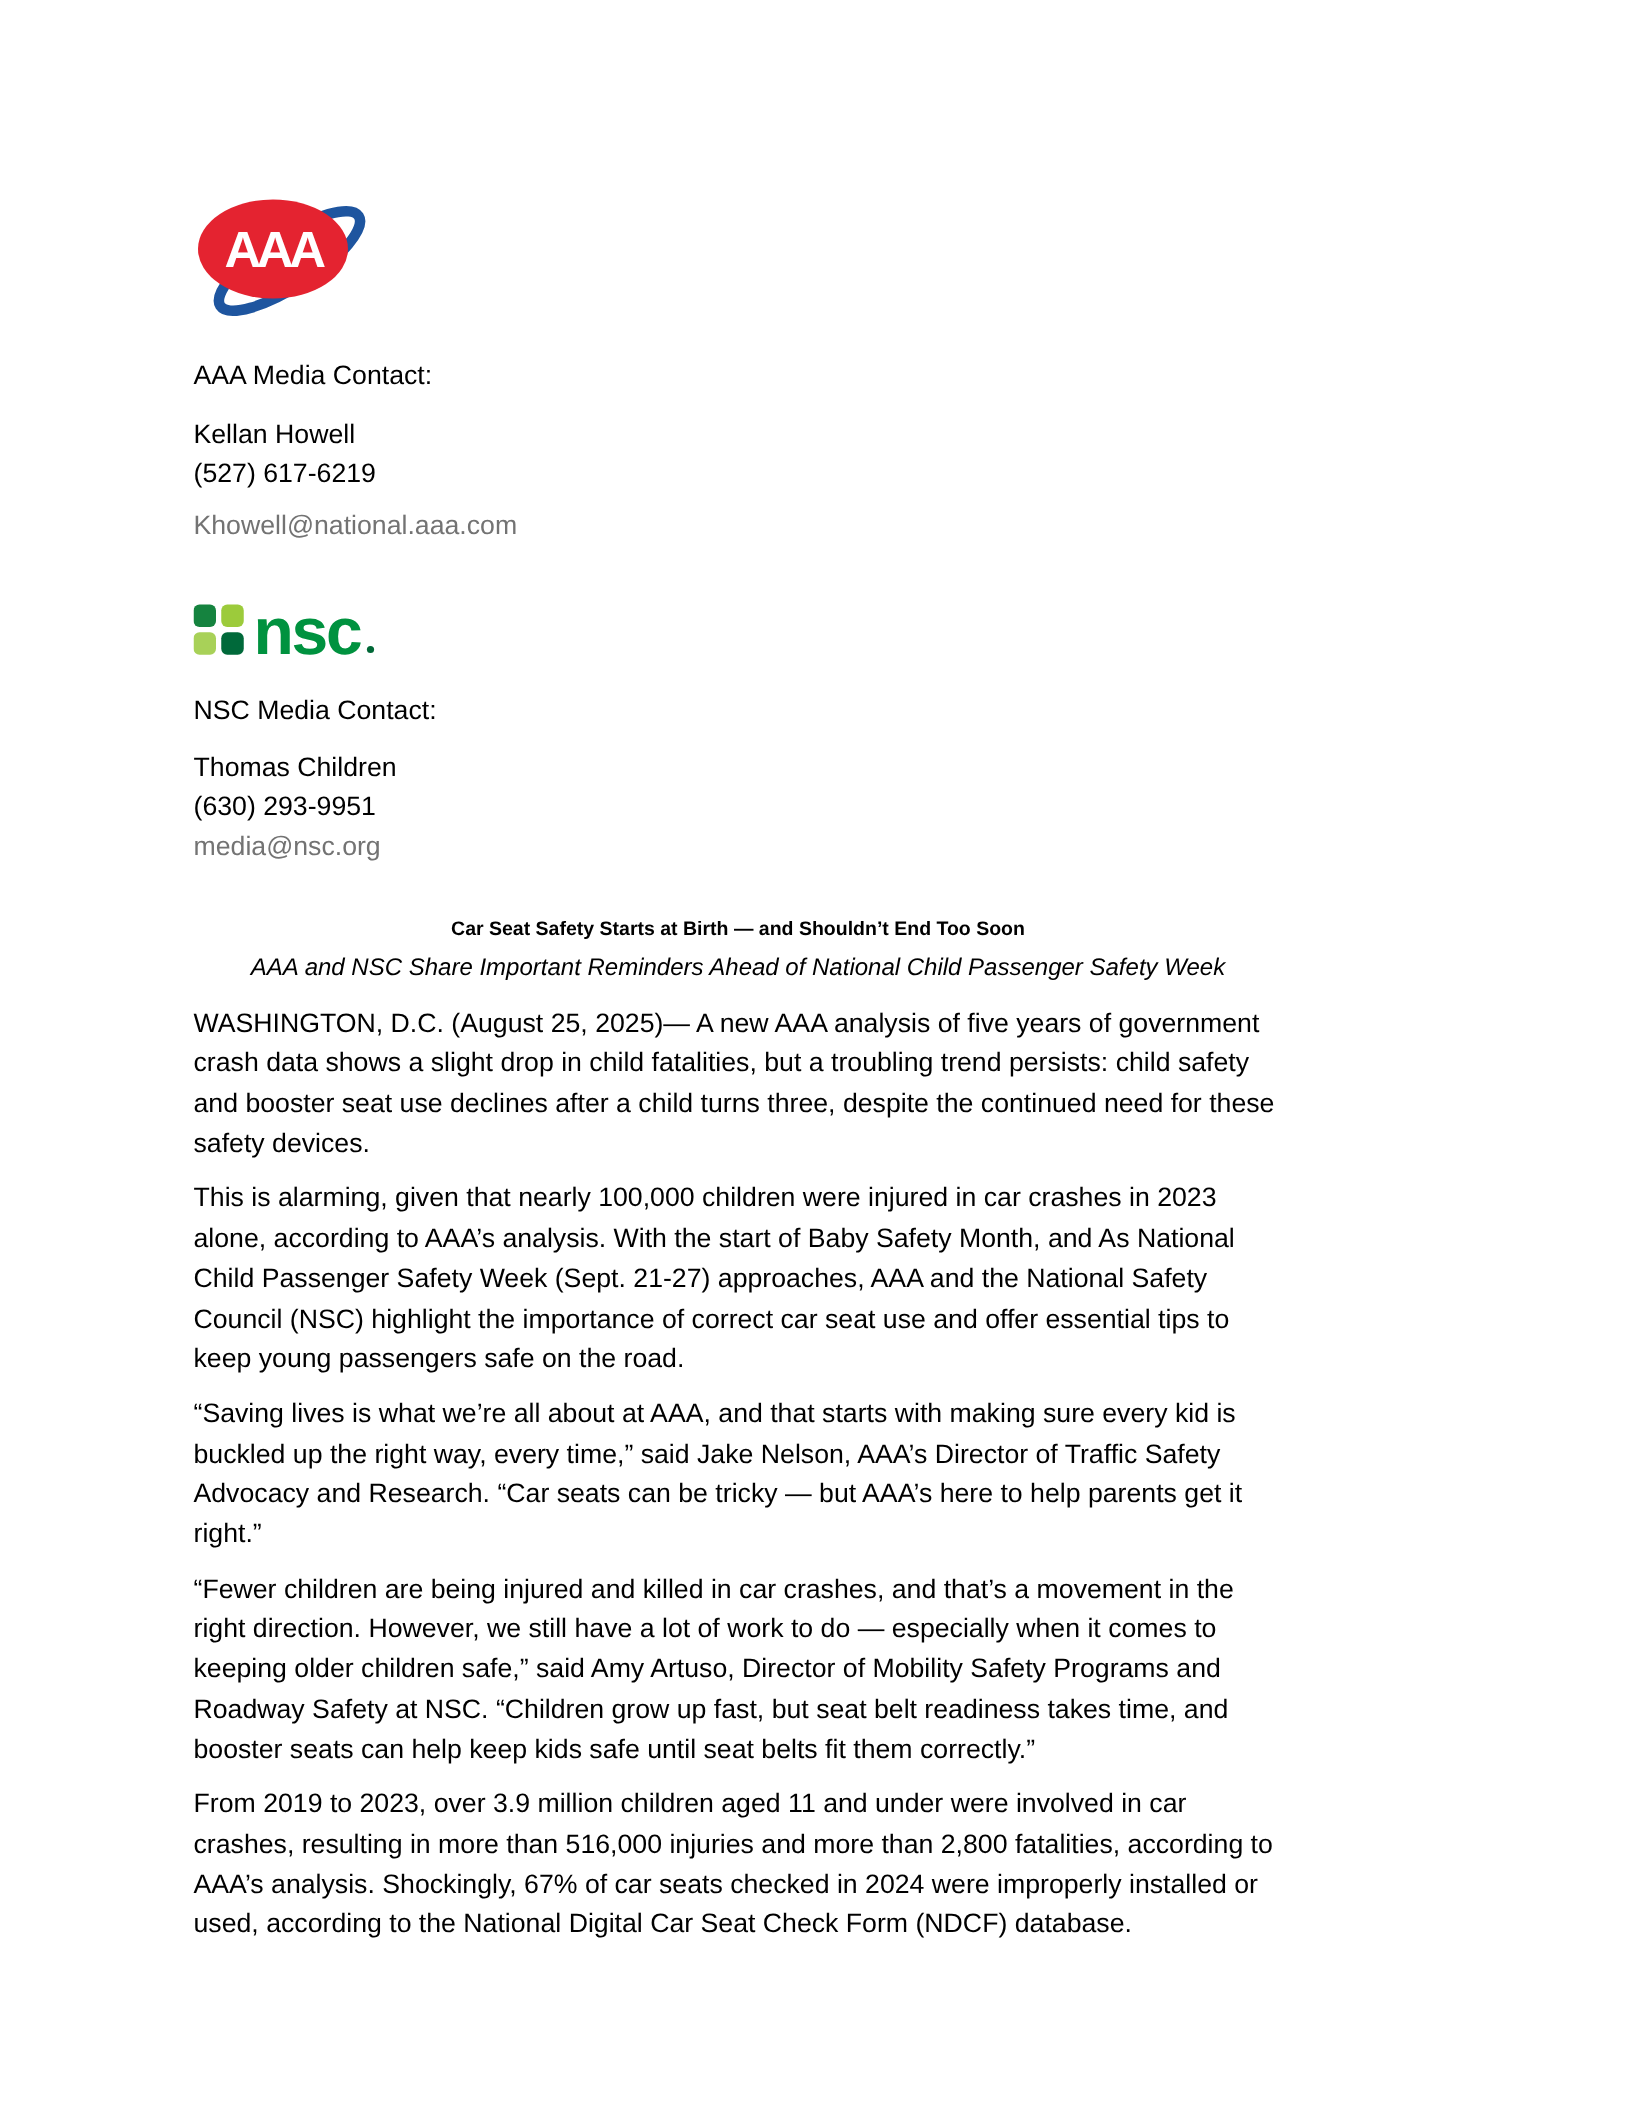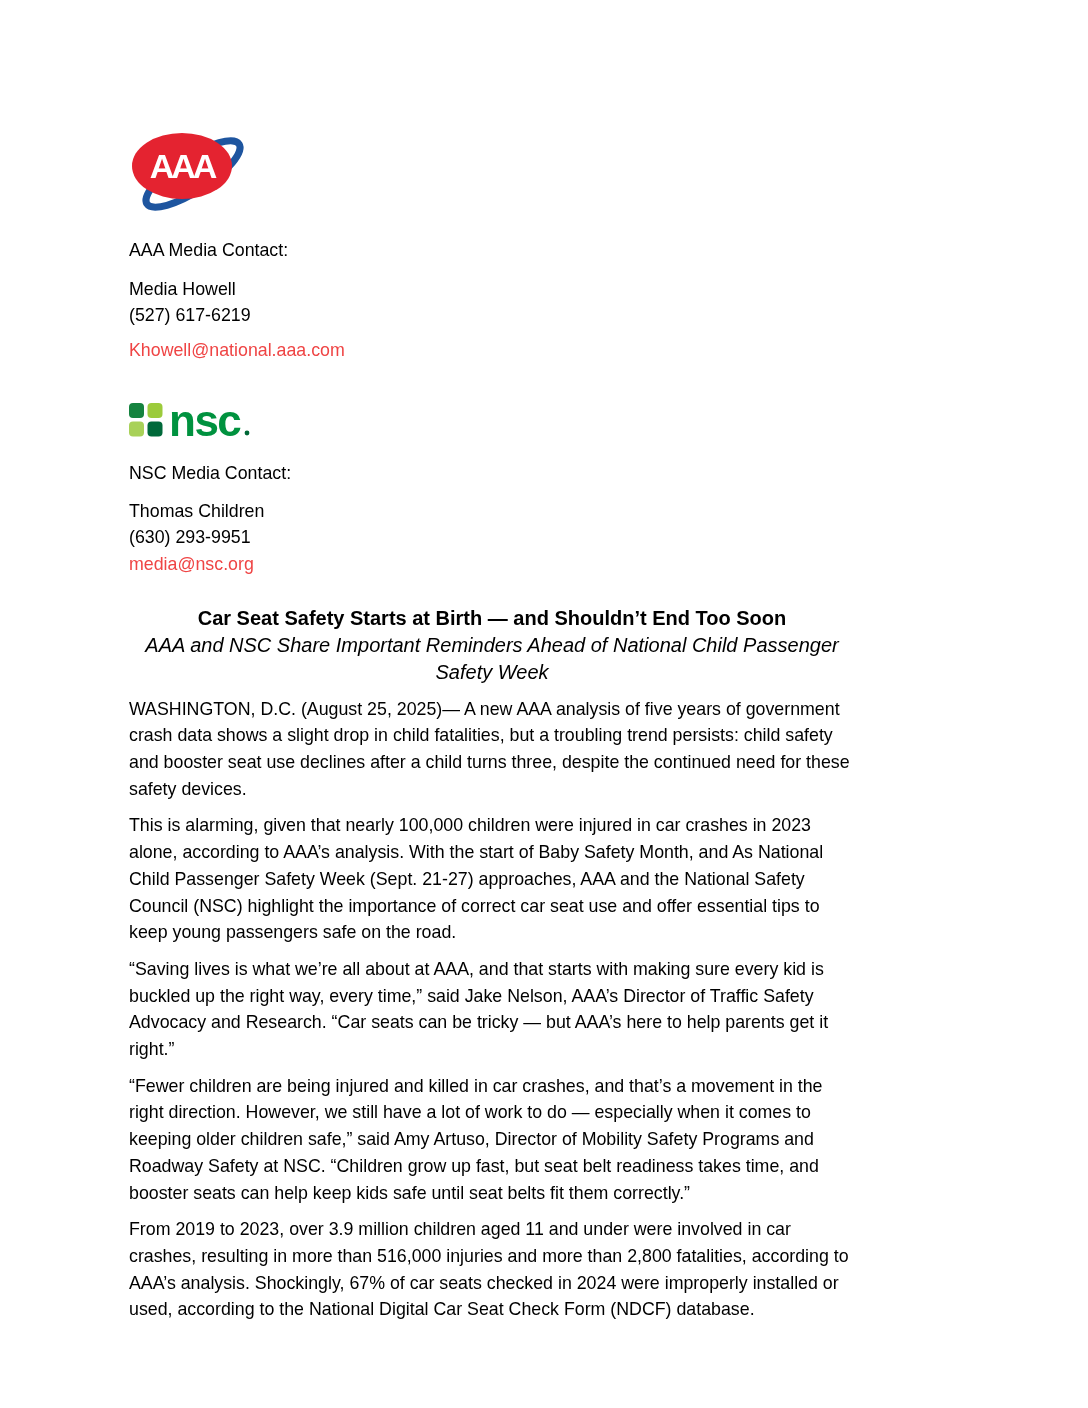--- a/index.html
+++ b/index.html
@@ -15,52 +15,52 @@
     overflow: hidden;
   }
   .content { padding: 131px 128px 0 129px; }
   p { line-height: 26.7px; }
   .aaa-logo { display: block; width: 120px; height: 86px; }
   .nsc-logo { display: block; width: 140px; height: 37px; margin-top: 38px; }
   .contact-heading { margin-top: 20px; font-weight: 400; }
   .contact-lines { margin-top: 12px; }
   .contact-email { margin-top: 8px; }
   .nsc-lines { margin-top: 11px; }
-  .link { color: #ef4444; text-decoration: none; cursor: pointer; }
+  .link { color: #737373; text-decoration: none; cursor: pointer; }
   .title {
     margin-top: 27px;
     font-weight: 700;
-    font-size: 20px;
+    font-size: 13px;
     line-height: 27px;
     text-align: center;
   }
   .subtitle {
     font-style: italic;
-    font-size: 20px;
+    font-size: 16px;
     line-height: 27px;
     text-align: center;
   }
   .body-para { margin-top: 10px; }
   .logo-text { font-family: "Liberation Sans", sans-serif; }
 </style>
 </head>
 <body>
 
 <div class="page">
   <div class="content">
 
     <svg class="aaa-logo" viewBox="0 0 120 86" aria-hidden="true">
       <ellipse cx="64" cy="43" rx="55" ry="17" fill="none" stroke-width="7" transform="rotate(-33 64 43)" stroke="#1e559f"></ellipse>
       <ellipse cx="53" cy="35" rx="50" ry="33" fill="#e42330"></ellipse>
       <text class="logo-text" x="53" y="47" text-anchor="middle" font-size="34" font-weight="bold" letter-spacing="-3" fill="#ffffff">AAA</text>
     </svg>
 
     <p class="contact-heading">AAA Media Contact:</p>
     <p class="contact-lines">
-      <span>Media Howell</span><br>
+      <span>Kellan Howell</span><br>
       <span>(527) 617-6219</span>
     </p>
     <p class="contact-email">
       <a class="link">Khowell@national.aaa.com</a>
     </p>
 
     <svg class="nsc-logo" viewBox="0 0 140 37" aria-hidden="true">
       <rect x="0" y="1" width="15" height="15" rx="4" fill="#15833f"></rect>
       <rect x="18.5" y="1" width="15" height="15" rx="4" fill="#9ccb3b"></rect>
       <rect x="0" y="19.5" width="15" height="15" rx="4" fill="#a8d158"></rect>

